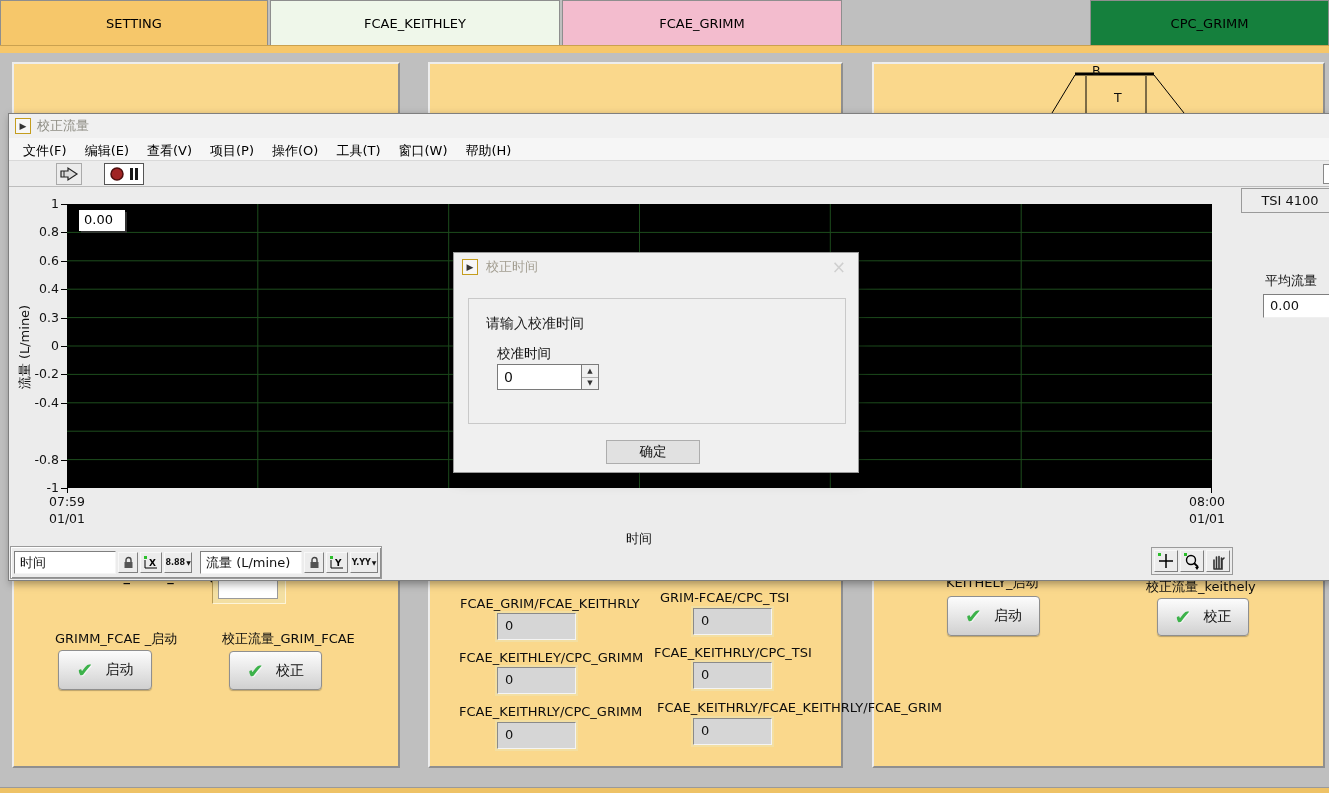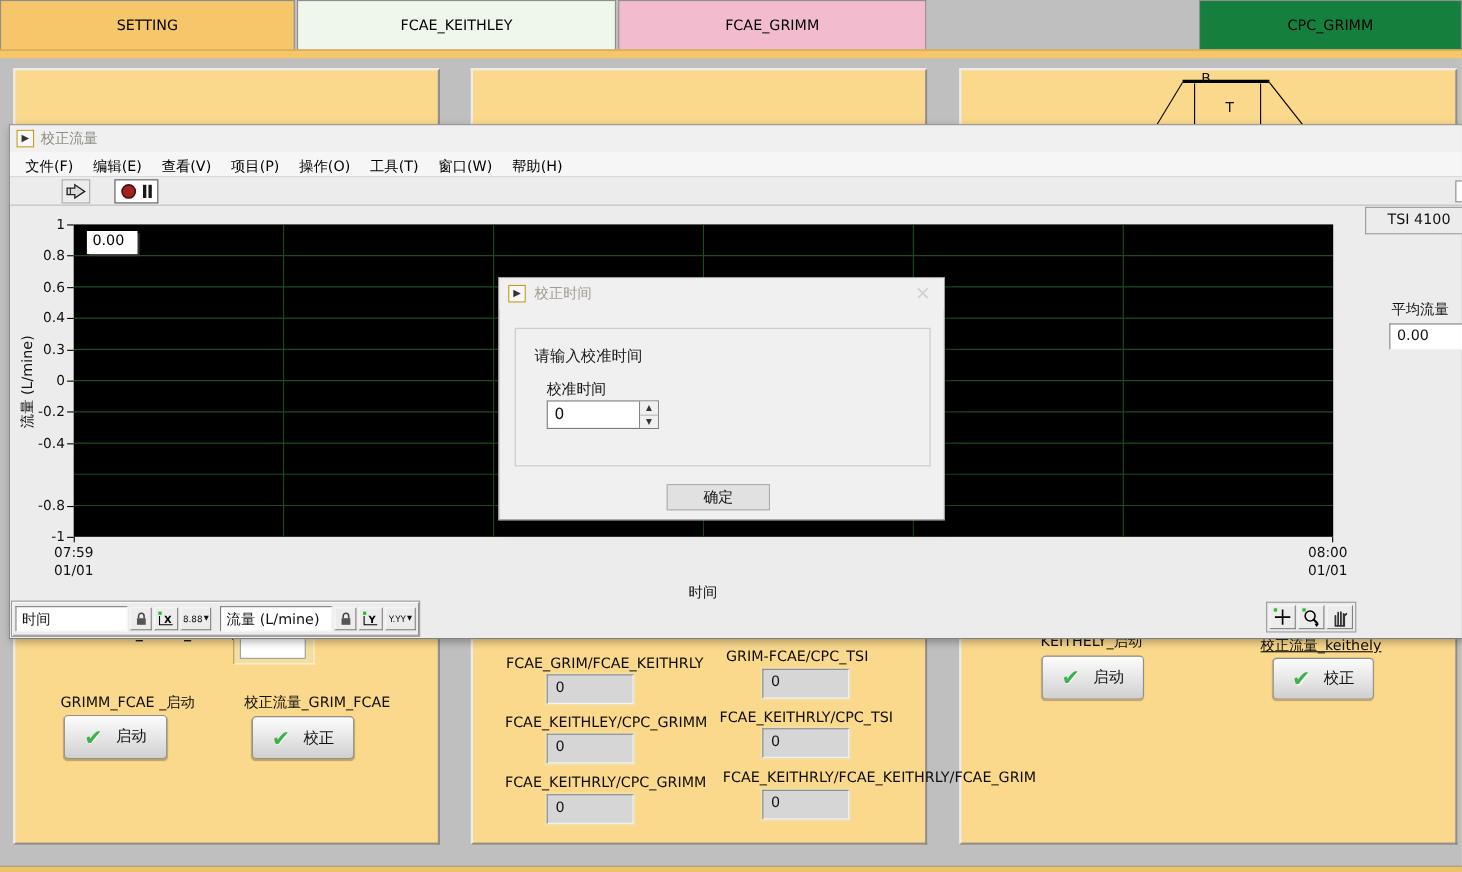--- a/index.html
+++ b/index.html
@@ -58,21 +58,21 @@
   .x-tick { position:absolute; width:1px; height:5px; background:#000; top:374px; }
 
   
   .scale-legend { position:absolute; left:1px; top:432px; width:372px; height:33px; background:#ececec;
                   border:1px solid #9a9a9a; box-shadow:inset 1px 1px 0 #fff, inset -1px -1px 0 #8f8f8f;
                   display:flex; align-items:center; padding:0 3px; gap:2px; }
   .scale-name { width:110px; height:23px; background:#fff; border:1px solid; border-color:#7f7f7f #f5f5f5 #f5f5f5 #7f7f7f;
                 font-size:13px; padding:2px 0 0 5px; white-space:nowrap; overflow:hidden; }
   .mini-btn { height:21px; background:#ececec; border:1px solid; border-color:#f8f8f8 #808080 #808080 #f8f8f8;
               display:flex; align-items:center; justify-content:center; font-size:8px; }
-  .fmt { width:30px; font-weight:normal; letter-spacing:0; gap:1px; }
+  .fmt { width:30px; font-weight:bold; letter-spacing:0; gap:1px; }
   .fmt .dd { font-size:6px; }
 
   
   .palette { position:absolute; left:1142px; top:433px; height:28px; display:flex; gap:2px; align-items:center;
              background:#ececec; border:1px solid #9a9a9a; padding:1px 2px; }
   .pal-btn { width:24px; height:22px; background:#ececec; border:1px solid; border-color:#f8f8f8 #808080 #808080 #f8f8f8;
              display:flex; align-items:center; justify-content:center; }
 
   
   .tsi-tab { position:absolute; left:1232px; top:74px; width:97px; height:25px; background:#ececec;
@@ -158,21 +158,21 @@
     <line x1="46" y1="16" x2="46" y2="53" stroke="#000" stroke-width="1"></line>
     <line x1="106" y1="16" x2="106" y2="53" stroke="#000" stroke-width="1"></line>
   </svg>
   <div class="bg-label" style="left:1092px;top:63px;font-size:12.5px;">B</div>
   <div class="bg-label" style="left:1114px;top:90px;font-size:12.5px;">T</div>
   <div class="bg-label" style="left:946px;top:574px;">KEITHELY_启动</div>
   <div class="lv-btn" style="left:947px;top:596px;width:93px;height:40px;">
     <span class="check">✔</span>
     <span>启动</span>
   </div>
-  <div class="bg-label" style="left:1146px;top:578px;text-decoration:underline;">校正流量_keithely</div>
+  <div class="bg-label" style="left:1146px;top:578px;">校正流量_keithely</div>
   <div class="lv-btn" style="left:1157px;top:598px;width:92px;height:38px;">
     <span class="check">✔</span>
     <span>校正</span>
   </div>
 
   <div class="lv-window">
     <div class="titlebar">
       <span class="vi-icon">▶</span>
       <span class="title-text">校正流量</span>
     </div>

